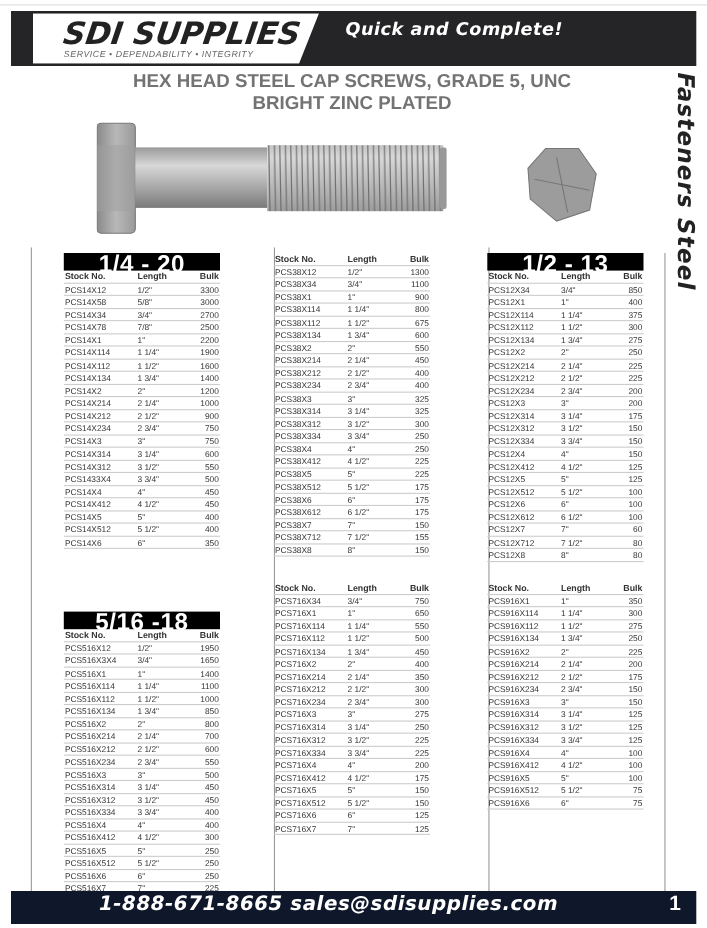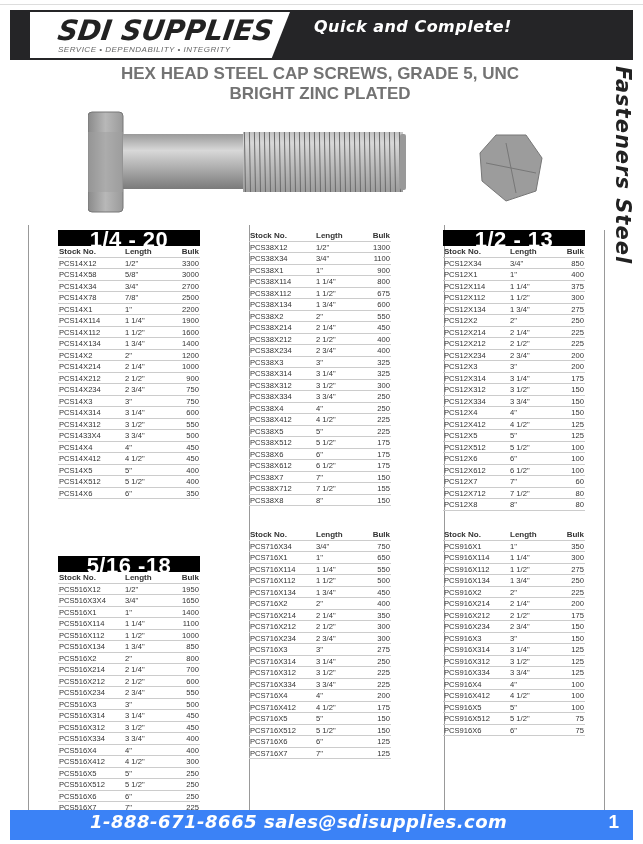--- a/index.html
+++ b/index.html
@@ -17,21 +17,21 @@
   .col-line { position: absolute; top: 225px; width: 1px; height: 585px; background: #999; }
   .product-img { position: absolute; left: 88px; top: 110px; }
   .hex-img { position: absolute; left: 476px; top: 133px; }
   .tbl { position: absolute; width: 142px; font-size: 7.6px; color: #333; }
   .tbl .tbl-title { background: #000000; color: #fff; font-weight: bold; font-size: 22px; text-align: center; height: 16px; line-height: 20px; letter-spacing: 0.5px; }
   .tbl .row { display: flex; height: 11.5px; line-height: 11.5px; border-bottom: 1px solid #ccc; }
   .tbl .row.head { font-weight: bold; font-size: 8px; color: #333; }
   .tbl .c1 { width: 64px; padding-left: 1px; }
   .tbl .c2 { width: 46px; padding-left: 3px; }
   .tbl .c3 { width: 32px; text-align: right; padding-right: 1px; }
-  .footer { position: absolute; left: 10px; top: 810px; width: 623px; height: 30px; background: #3b82f6; color: #fff; text-align: center; }
+  .footer { position: absolute; left: 10px; top: 810px; width: 623px; height: 30px; background: #0f172a; color: #fff; text-align: center; }
   .footer .contact { position: absolute; left: 80px; top: 1px; font-size: 18px; font-weight: bold; font-style: italic; font-family: "DejaVu Sans", sans-serif; letter-spacing: 0.5px; }
   .footer .page-num { position: absolute; right: 14px; top: 1px; font-size: 19px; font-weight: bold; font-family: "Liberation Sans", sans-serif; }
 </style>
 </head>
 <body>
 
 <div class="topline"></div>
 
 <div class="header">
   <div class="logo-wrap">

